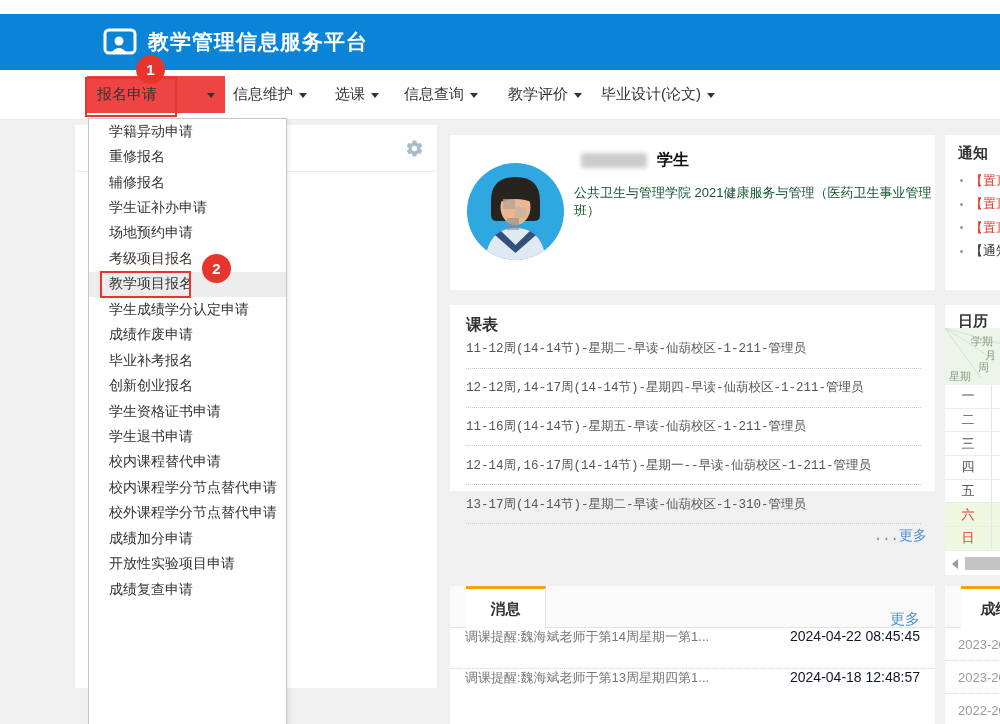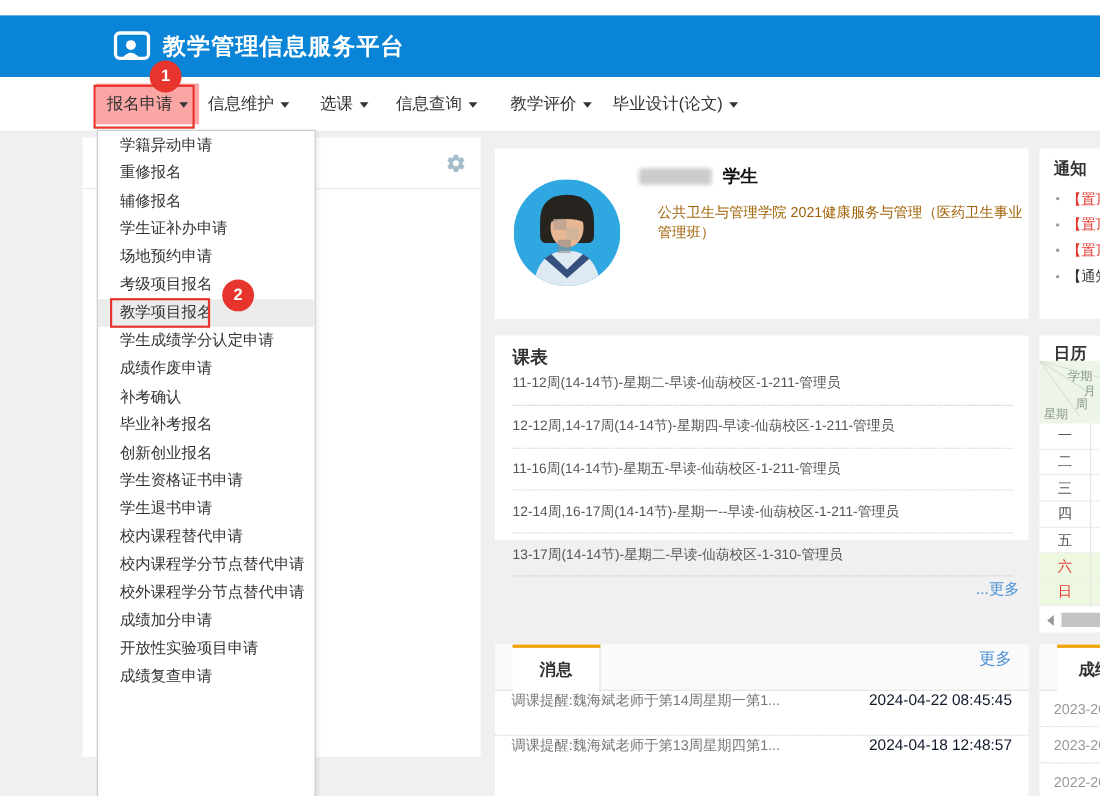--- a/index.html
+++ b/index.html
@@ -10,21 +10,21 @@
   
   .appbar { position:absolute; left:0; top:14px; width:1000px; height:56px; background:#0984d6;
     display:flex; align-items:center; }
   .logo { position:absolute; left:103px; top:14px; width:34px; height:29px; }
   .app-title { position:absolute; left:148px; top:14px; color:#fff; font-size:21px; font-weight:700; letter-spacing:1px; }
 
   
   .navbar { position:absolute; left:0; top:70px; width:1000px; height:50px; background:#fff;
     border-bottom:1px solid #ececec; display:flex; align-items:center; padding-left:87px; }
   .nav-item { display:flex; align-items:center; font-size:15px; color:#333; cursor:pointer; white-space:nowrap; }
-  .nav-item.active { background:#fca5a5; padding:9px 10px; }
+  .nav-item.active { background:#ef4444; padding:9px 10px;gap:44px; }
   .nav-item:nth-child(1){ margin-right:8px; }
   .nav-item:nth-child(2){ margin-right:28px; }
   .nav-item:nth-child(3){ margin-right:25px; }
   .nav-item:nth-child(4){ margin-right:30px; }
   .nav-item:nth-child(5){ margin-right:19px; }
   .caret { width:0; height:0; border-left:4px solid transparent; border-right:4px solid transparent;
     border-top:5px solid #333; margin-left:6px; margin-top:2px; }
 
   
   .content-bg { position:absolute; left:0; top:120px; width:1000px; height:604px; background:#f0f0f0; }
@@ -55,40 +55,40 @@
   .card { position:absolute; background:#fff; }
   .card-title { font-size:16px; font-weight:700; color:#333; }
   .more-link { color:#4f94d6; font-size:14px; cursor:pointer; }
 
   
   .profile-card { left:450px; top:135px; width:485px; height:155px; }
   .avatar { position:absolute; left:17px; top:28px; width:97px; height:97px; border-radius:50%; overflow:hidden; }
   .name-row { position:absolute; left:131px; top:15px; display:flex; align-items:center; }
   .name-redacted { width:66px; height:15px; background:#cbcbcb; filter:blur(2px); border-radius:2px; }
   .role-label { font-size:16px; font-weight:700; color:#111; margin-left:10px; }
-  .dept { position:absolute; left:148px; top:49px; font-size:13px; color:#a16207; }
-
-  
-  .schedule-card { left:450px; top:305px; width:485px; height:186px; }
+  .dept { position:absolute; left:124px; top:49px; font-size:13px; color:#14532d; }
+
+  
+  .schedule-card { left:450px; top:305px; width:485px; height:186px;font-family:Liberation Mono, monospace; }
   .schedule-title { position:absolute; left:16px; top:10px; }
   .sched-rows { position:absolute; left:16px; right:14px; top:25px; }
   .sched-row { height:38.8px; display:flex; align-items:center; border-bottom:1px dotted #c9c9c9;
     font-size:12.5px; color:#555; white-space:nowrap; }
   .sched-more { position:absolute; right:8px; top:222px; }
 
   
   .tab-head { position:relative; height:42px; background:#fafafa; border-bottom:1px solid #e3e3e3; }
   .tab { position:absolute; left:16px; top:0; height:43px; background:#fff; border-top:3px solid #f0a30a;
     border-right:1px solid #e3e3e3; display:flex; align-items:center; justify-content:center;
     font-size:15px; font-weight:700; color:#333; cursor:pointer; }
 
   
   .messages-card { left:450px; top:586px; width:485px; height:170px; }
   .messages-card .tab { width:80px; }
-  .msg-more { position:absolute; right:15px; top:4px; font-size:15px; }
+  .msg-more { position:absolute; right:15px; top:24px; font-size:15px; }
   .msg-row { height:41px; display:flex; align-items:flex-start; justify-content:space-between;
     padding:0 15px; cursor:pointer; }
   .msg-row:not(:last-child){ border-bottom:1px dotted #d5d5d5; }
   .msg-text { font-size:13px; color:#777; white-space:nowrap; }
   .msg-time { font-size:14px; color:#0f172a; white-space:nowrap; }
 
   
   .notices-card { left:945px; top:135px; width:110px; height:155px; }
   .notices-title { position:absolute; left:13px; top:9px; font-size:15px; }
   .notice-rows { position:absolute; left:0; top:34px; right:0; }
@@ -176,21 +176,20 @@
   <div class="dropdown">
     <div class="dd-item">学籍异动申请</div>
     <div class="dd-item">重修报名</div>
     <div class="dd-item">辅修报名</div>
     <div class="dd-item">学生证补办申请</div>
     <div class="dd-item">场地预约申请</div>
     <div class="dd-item">考级项目报名</div>
     <div class="dd-item dd-active">教学项目报名</div>
     <div class="dd-item">学生成绩学分认定申请</div>
     <div class="dd-item">成绩作废申请</div>
-    <div class="dd-item">补考确认</div>
     <div class="dd-item">毕业补考报名</div>
     <div class="dd-item">创新创业报名</div>
     <div class="dd-item">学生资格证书申请</div>
     <div class="dd-item">学生退书申请</div>
     <div class="dd-item">校内课程替代申请</div>
     <div class="dd-item">校内课程学分节点替代申请</div>
     <div class="dd-item">校外课程学分节点替代申请</div>
     <div class="dd-item">成绩加分申请</div>
     <div class="dd-item">开放性实验项目申请</div>
     <div class="dd-item">成绩复查申请</div>

